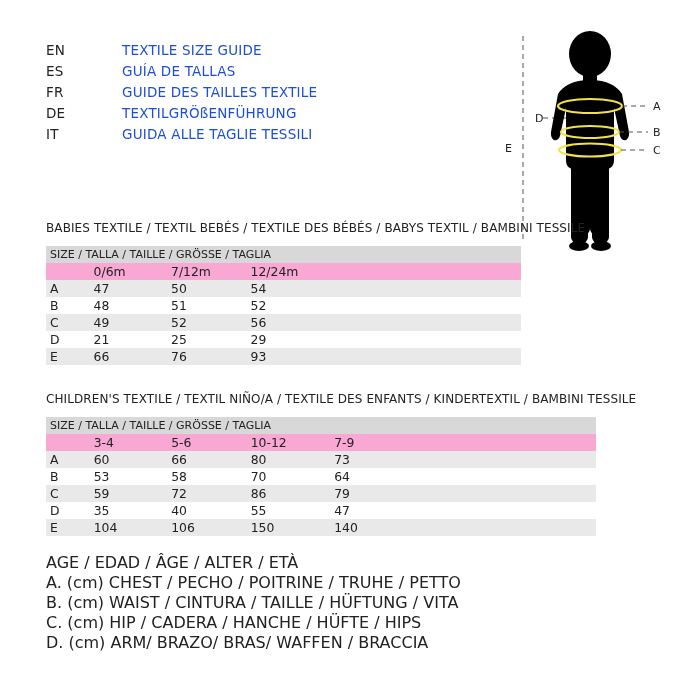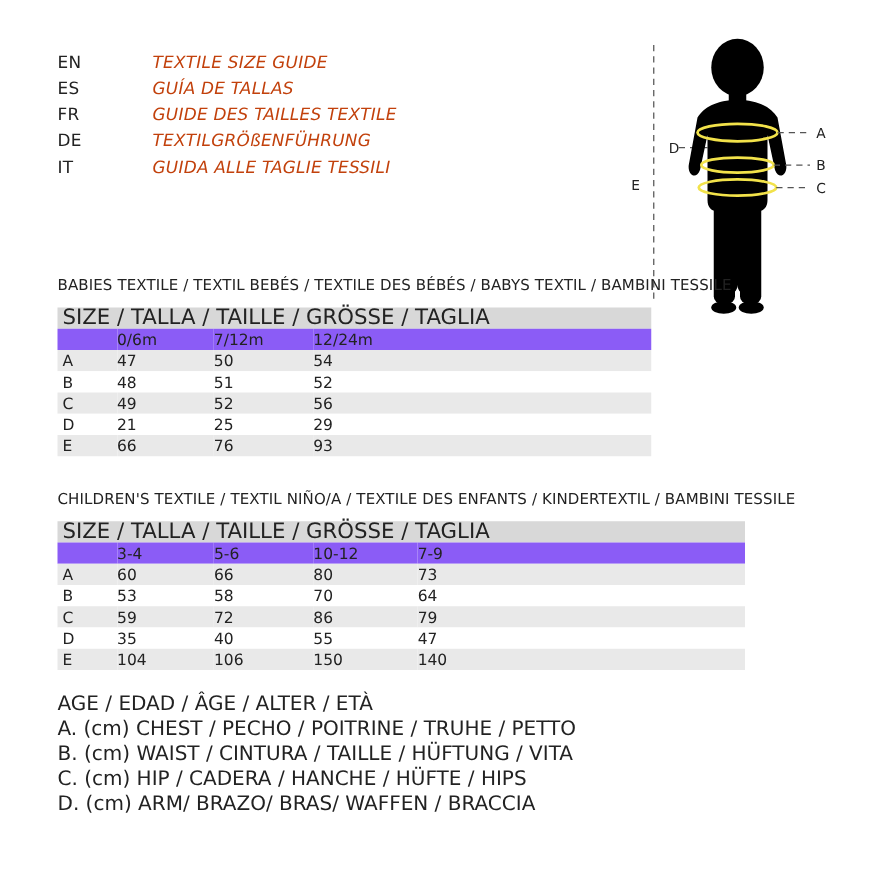--- a/index.html
+++ b/index.html
@@ -36,22 +36,21 @@
     font-size: 13.5px;
     letter-spacing: 0.2px;
     gap: 28px;
   }
   .lang-code {
     width: 48px;
     flex: 0 0 48px;
     color: #222;
   }
   .lang-text {
-    color: #c2410c;
-    font-style: italic;
+    color: #1d4ed8;
   }
 
   
   .figure {
     position: absolute;
     left: 495px;
     top: 28px;
     width: 190px;
     height: 235px;
   }
@@ -82,25 +81,25 @@
     padding: 0;
     margin: 0;
     font-weight: normal;
     text-align: left;
     height: 17px;
     line-height: 17px;
     vertical-align: middle;
   }
   .row-head td {
     background: #d8d8d8;
-    font-size: 17px;
+    font-size: 11px;
     color: #222;
   }
   .row-sub td {
-    background: #8b5cf6;
+    background: #f9a8d4;
   }
   .row-alt td {
     background: #e9e9e9;
   }
   .row-plain td {
     background: #ffffff;
   }
   .c-label { width: 44px; padding-left: 4px !important; }
   .c-v1 { width: 78px; }
   .c-v2 { width: 80px; }

